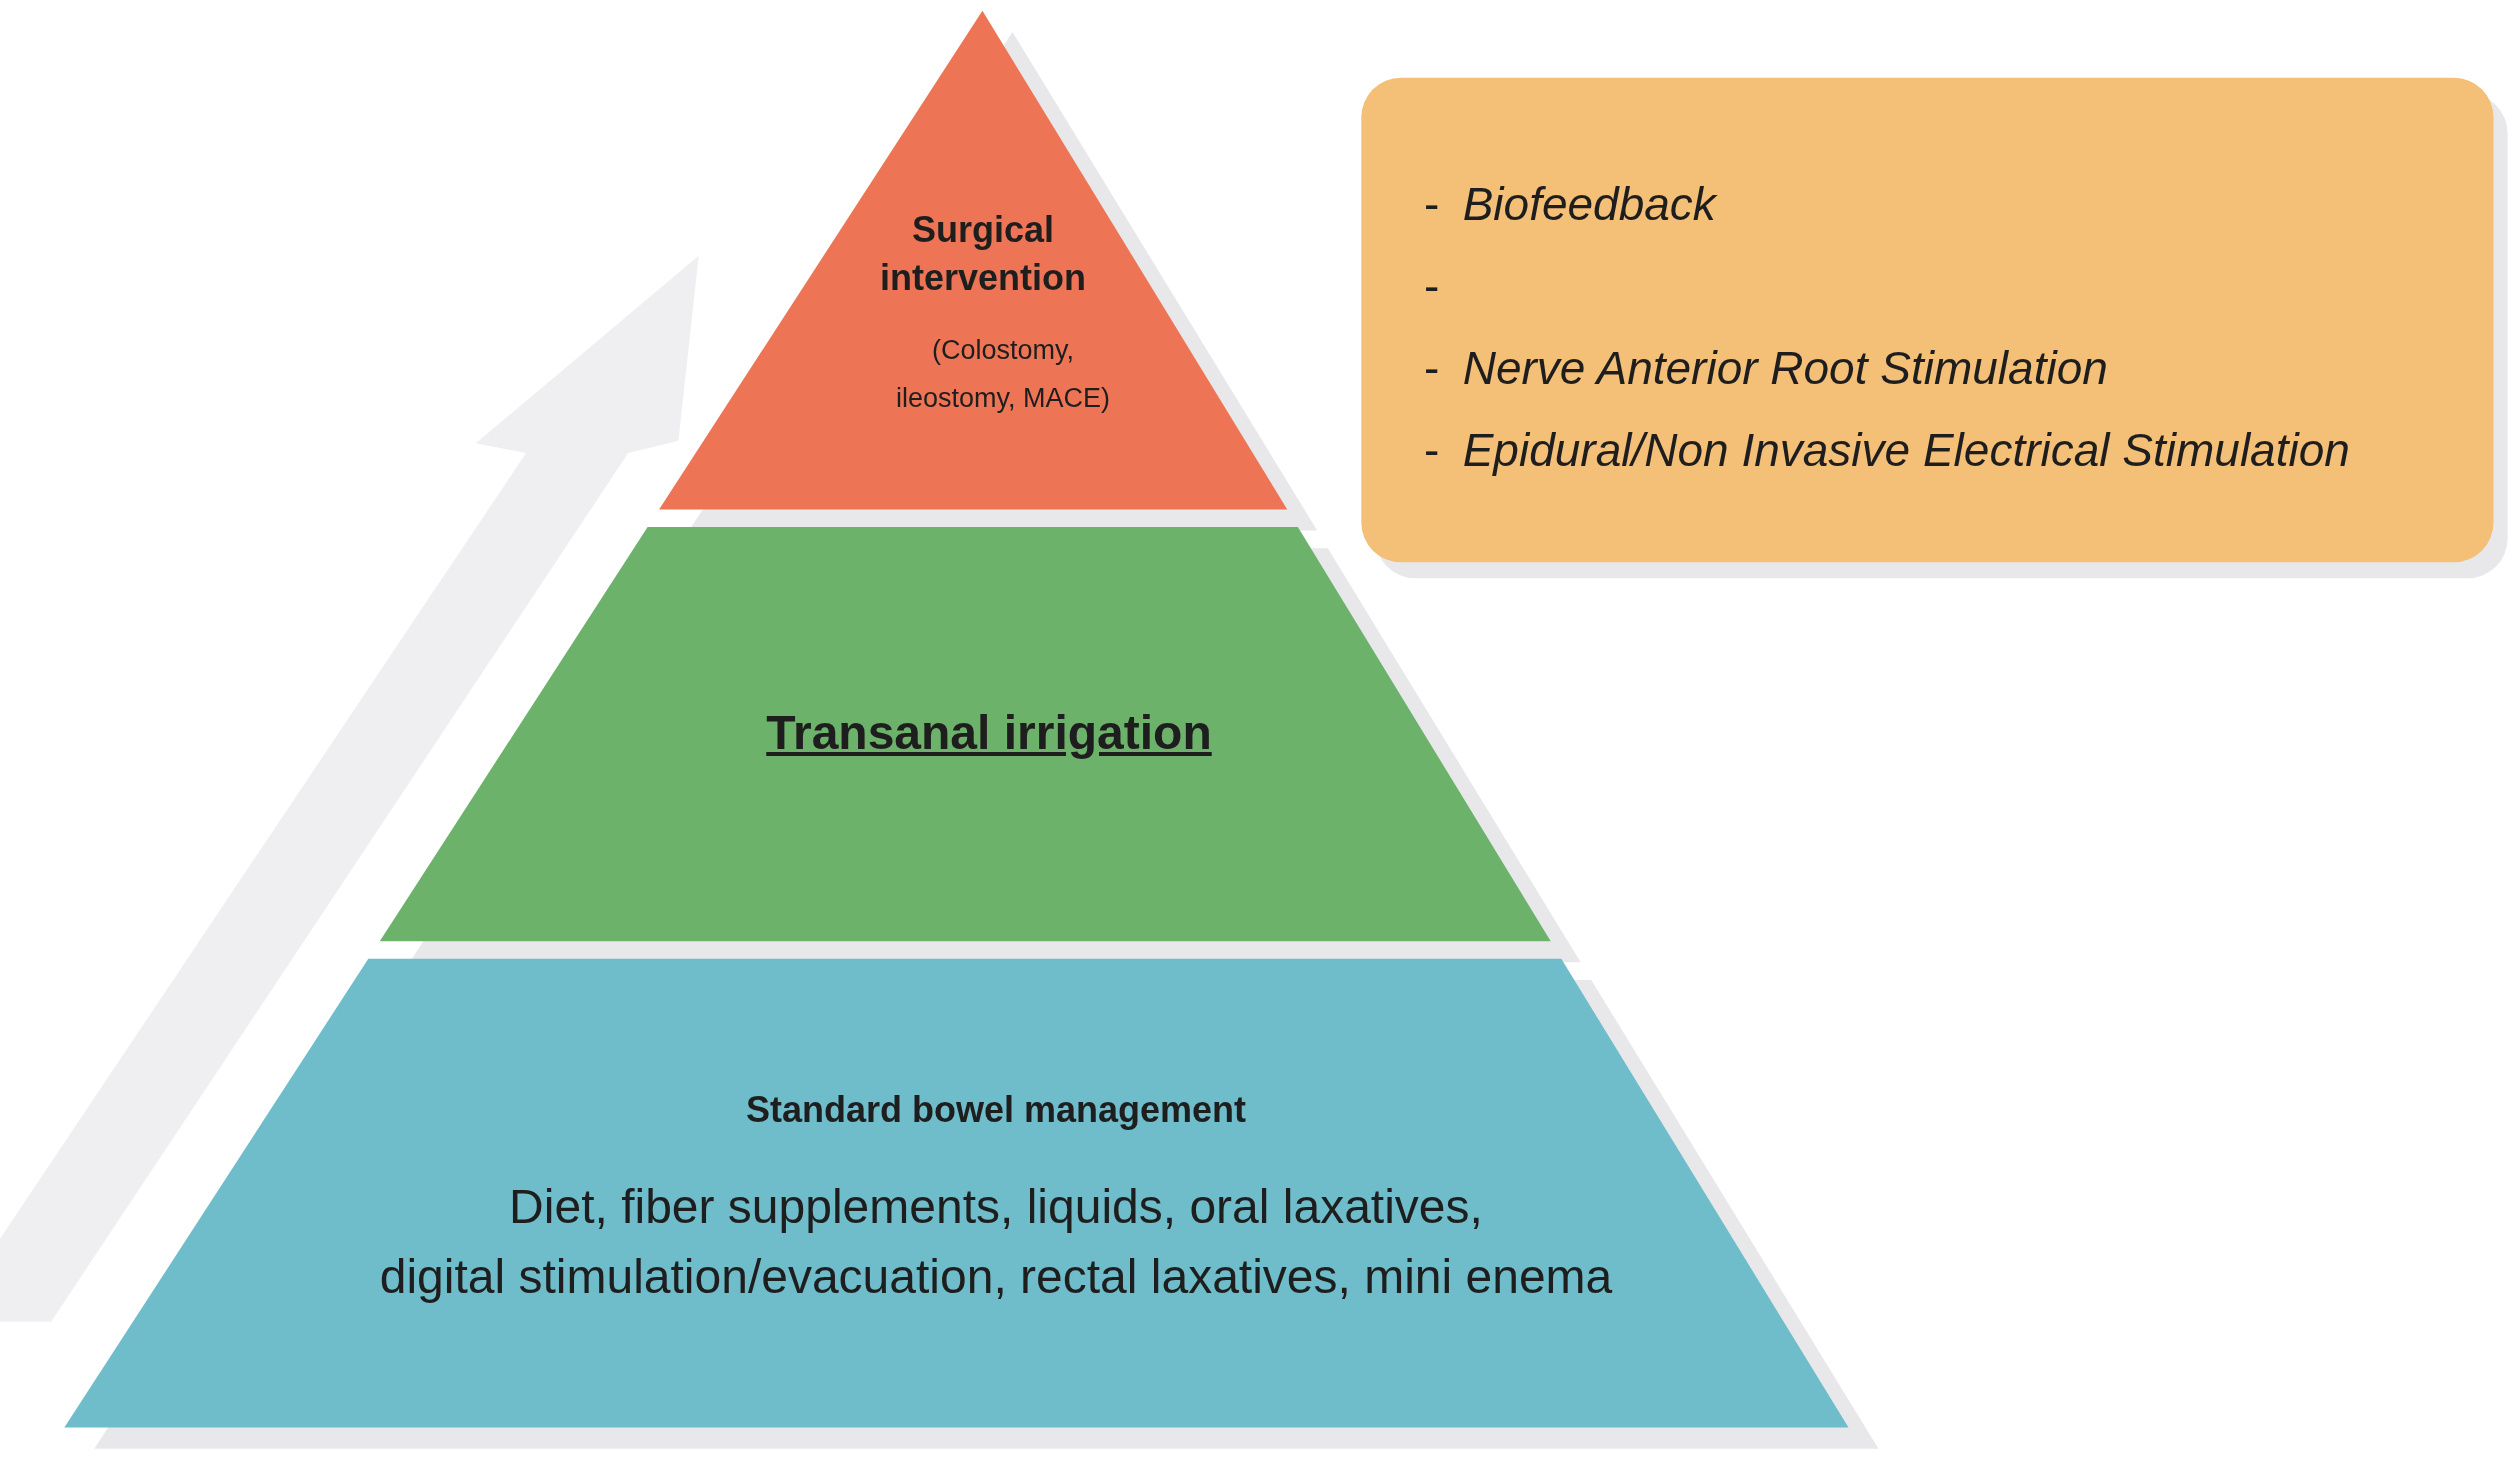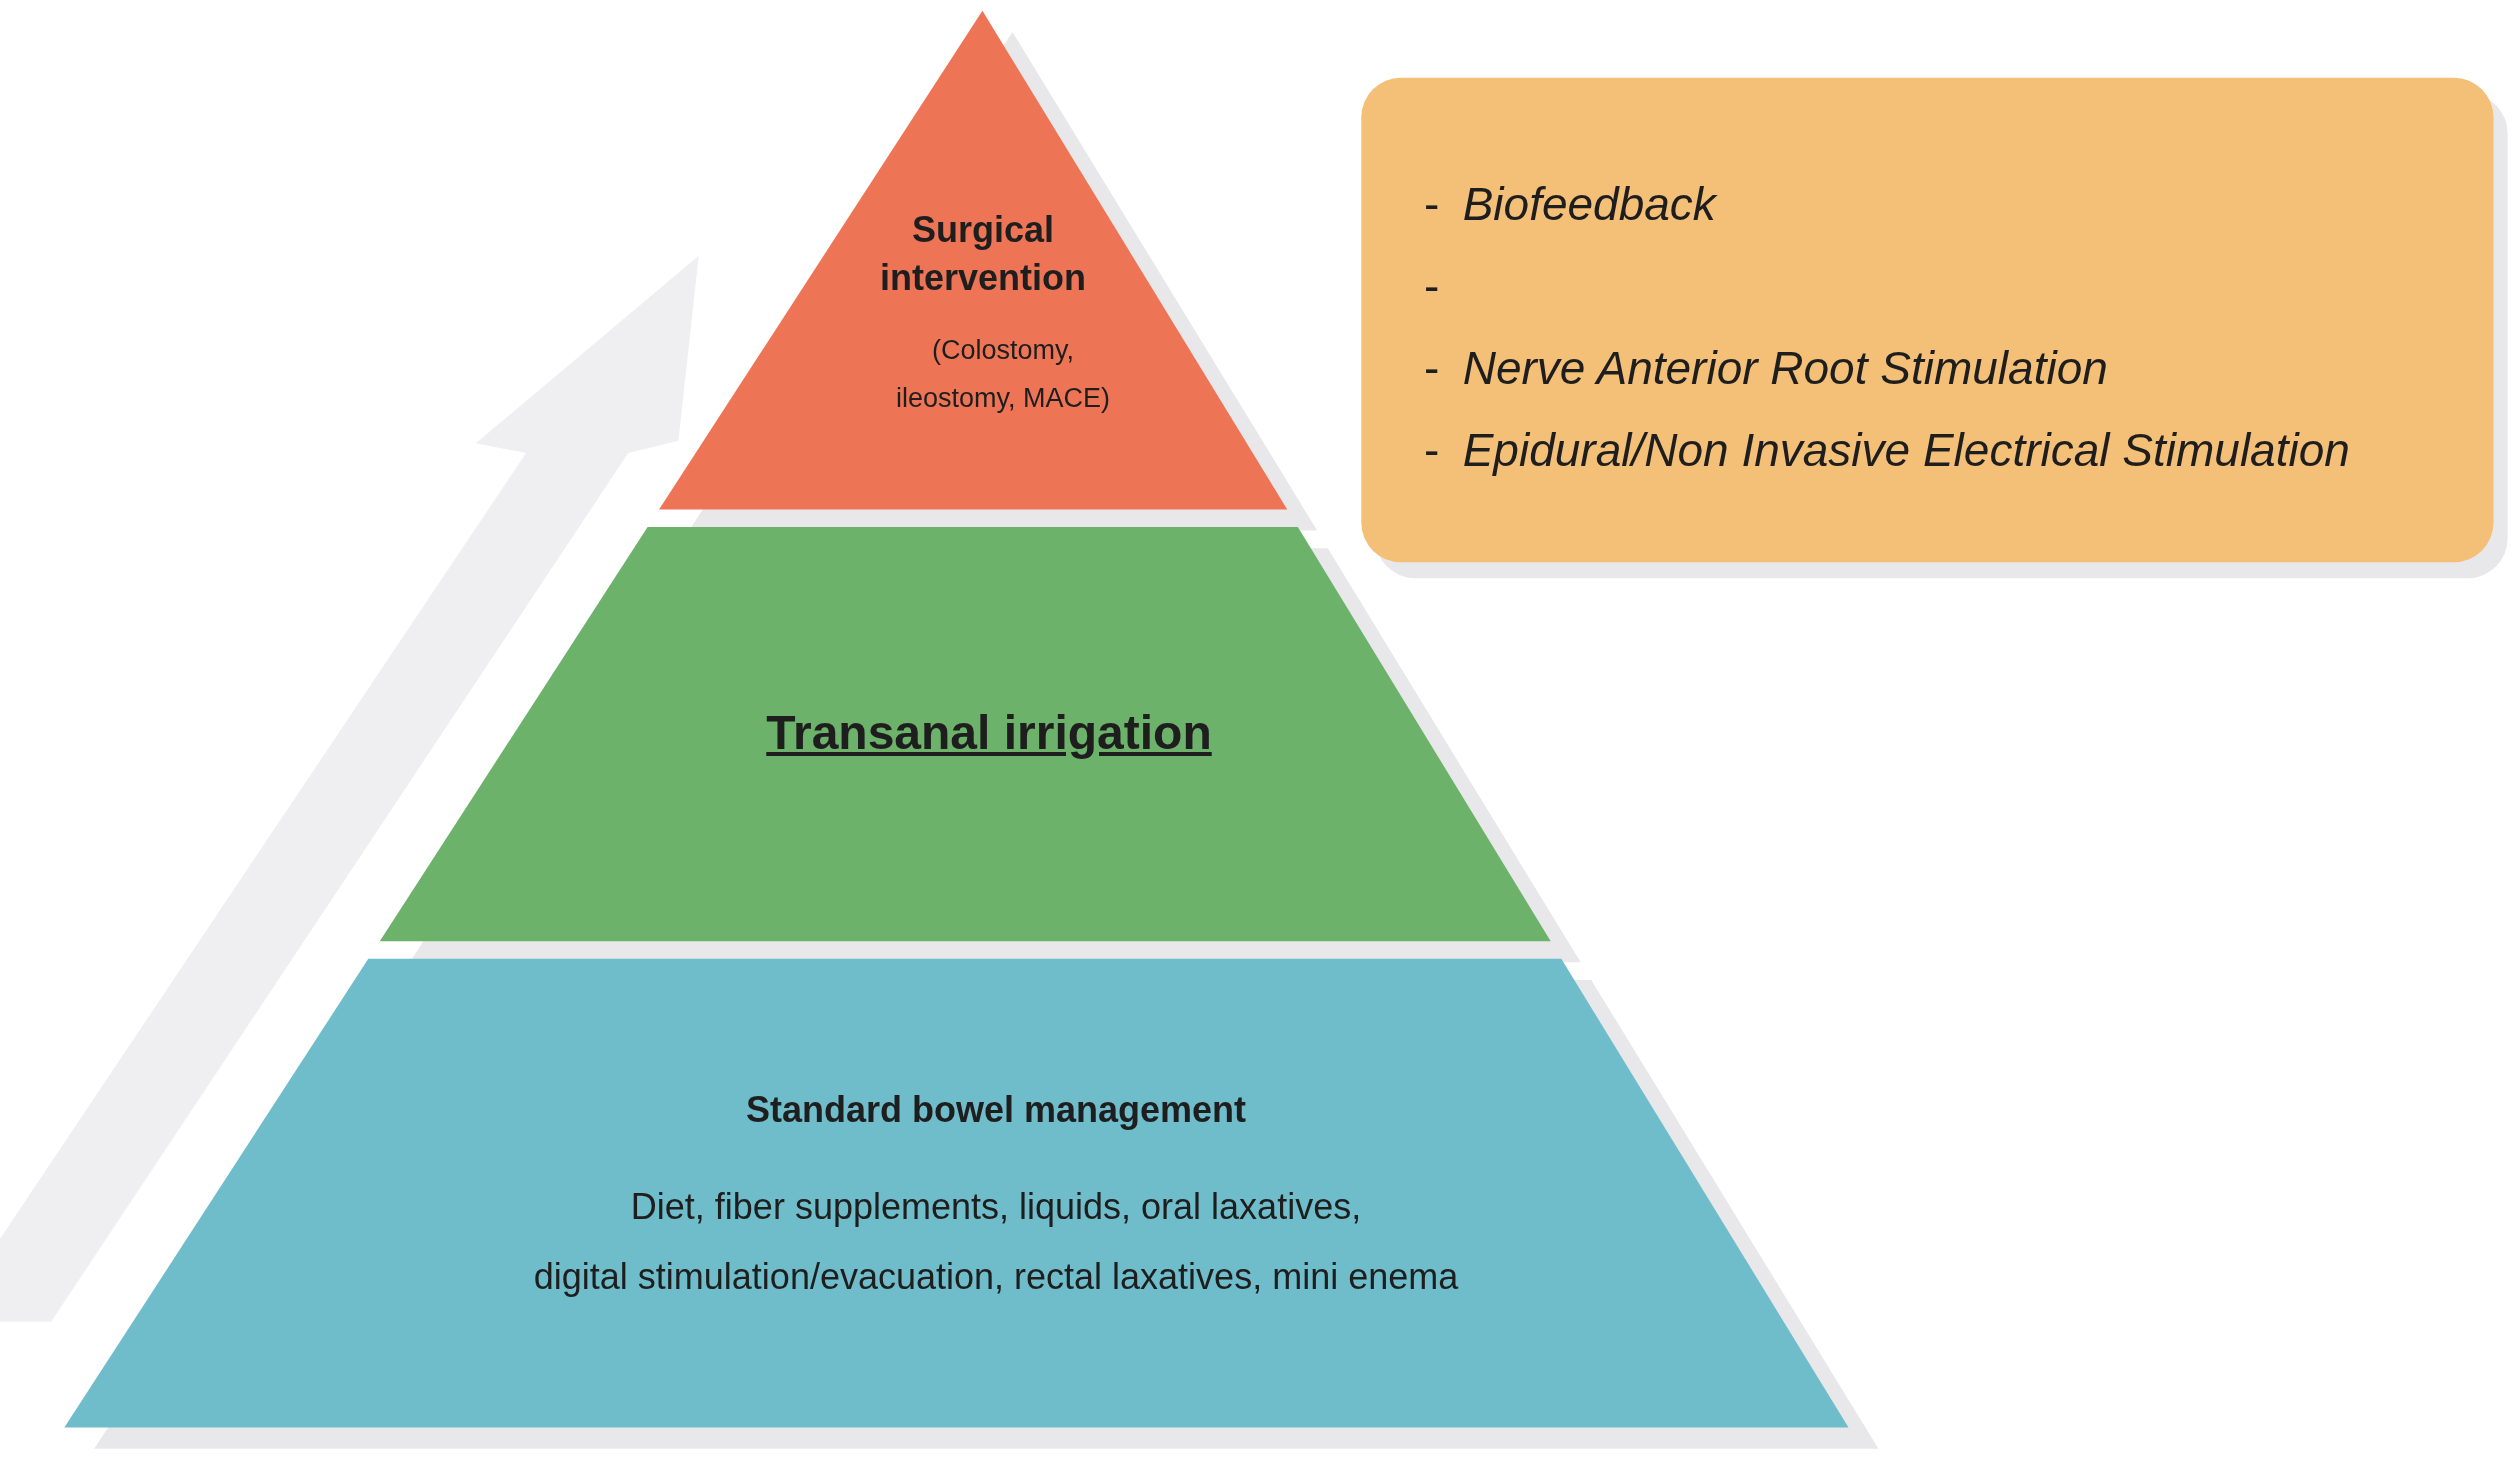--- a/index.html
+++ b/index.html
@@ -52,21 +52,21 @@
     text-decoration: underline;
   }
   .t3-title {
     left: 996px;
     top: 1089px;
     font-size: 36px;
   }
   .t3-subtitle {
     left: 996px;
     top: 1172px;
-    font-size: 36px;
+    font-size: 48px;
     line-height: 70px;
   }
   .callout-title {
     left: 1392px;
     top: 102px;
     font-size: 48px;
     font-weight: bold;
   }
   .callout-list {
     left: 1424px;

